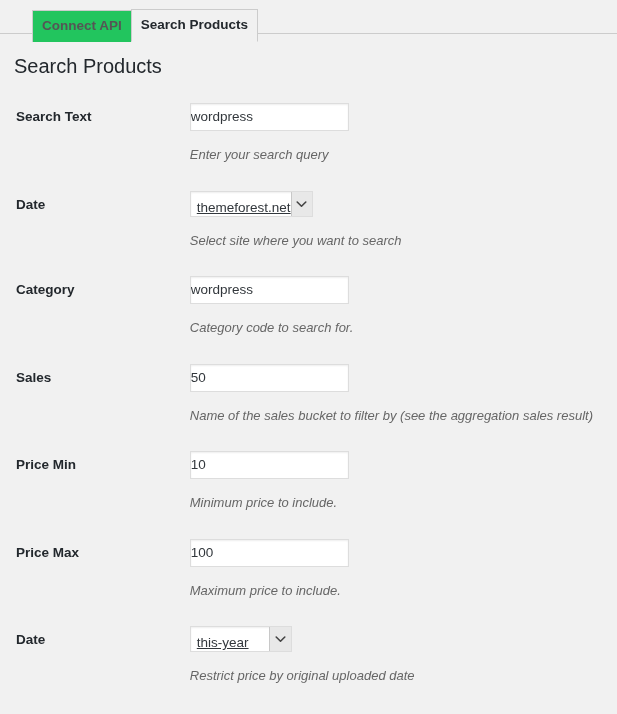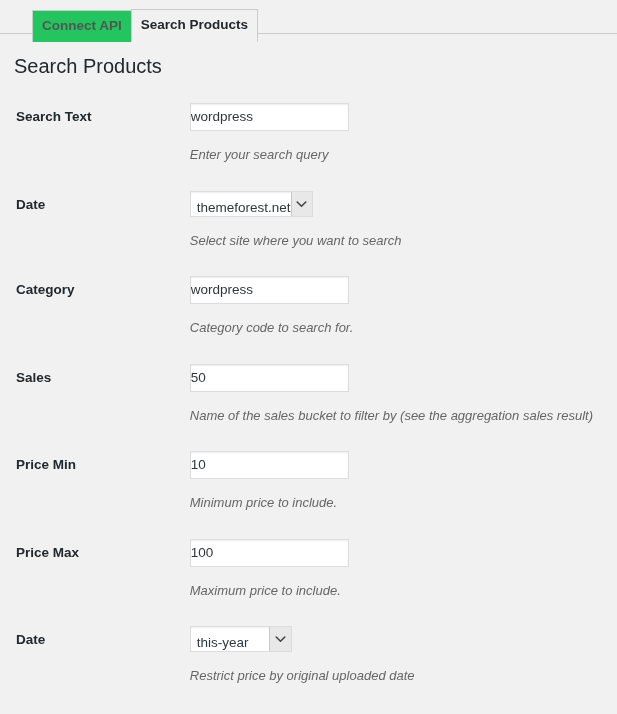--- a/index.html
+++ b/index.html
@@ -131,20 +131,21 @@
     box-sizing: border-box;
     cursor: pointer;
     vertical-align: top;
   }
   .select-widget .sel-value {
     font-size: 13.5px;
     color: #32373c;
     line-height: 24px;
     padding: 4px 7px 0 6px;
     white-space: nowrap;
+    text-decoration: underline;
   }
   .select-widget .sel-arrow {
     width: 21px;
     background: #e8e8e8;
     border-left: 1px solid #c8c8c8;
     display: flex;
     align-items: center;
     justify-content: center;
   }
   .select-widget .sel-arrow svg {

